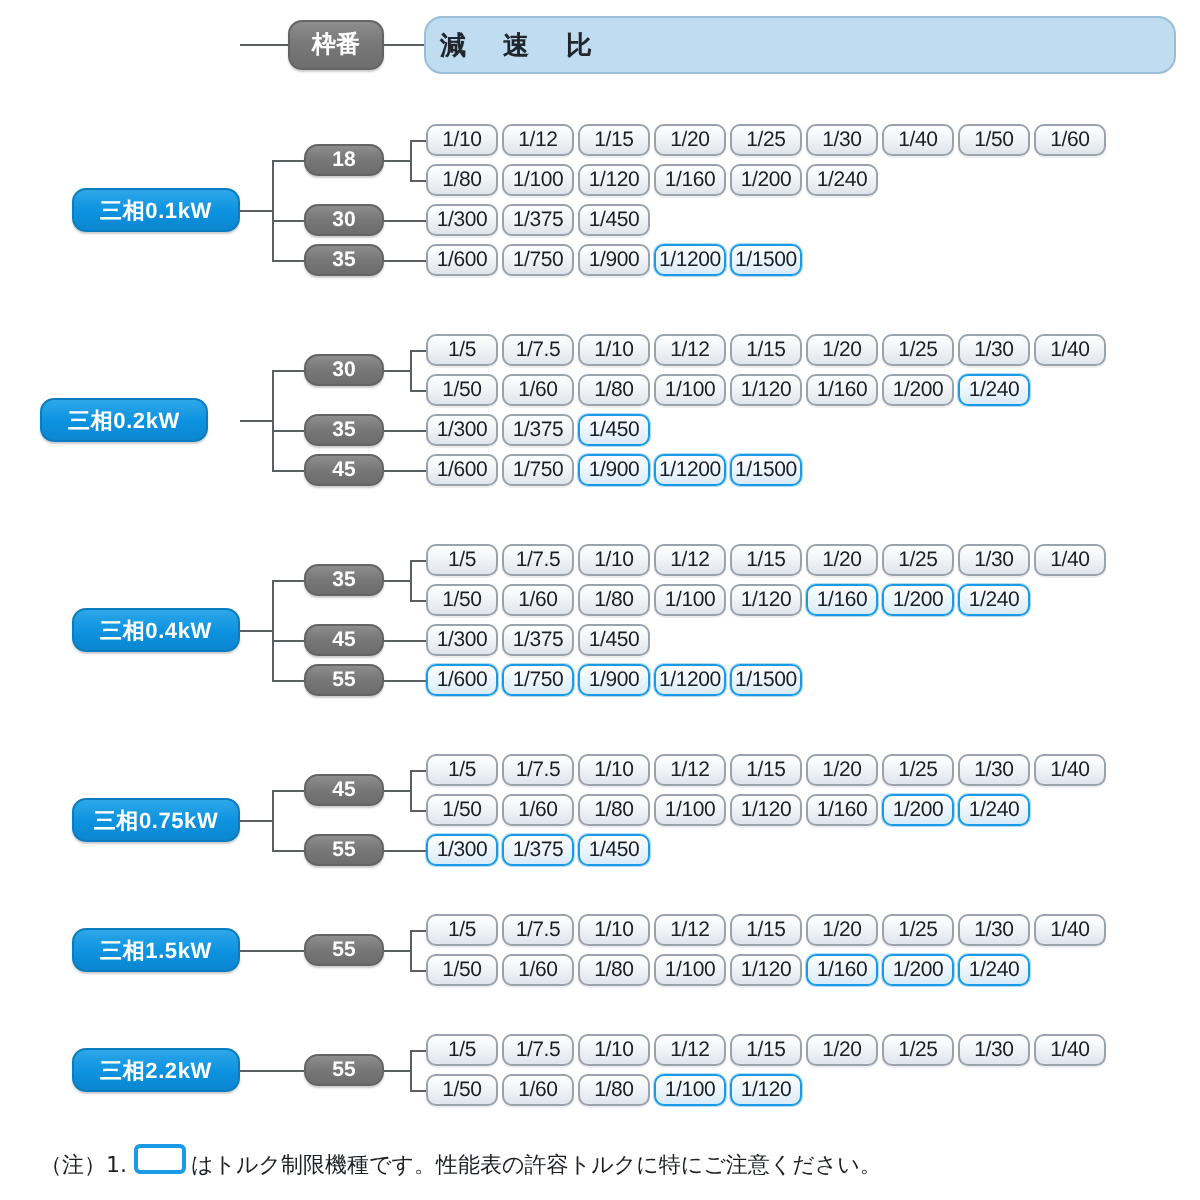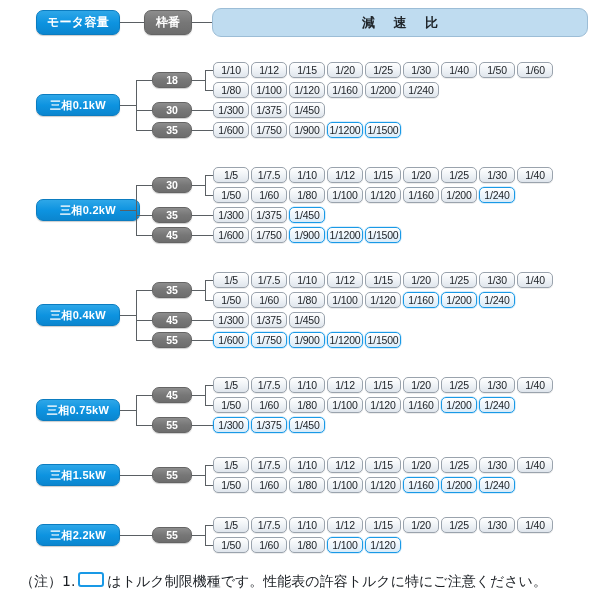--- a/index.html
+++ b/index.html
@@ -34,21 +34,21 @@
     font-weight:bold;
     display:flex;align-items:center;justify-content:center;
     box-shadow:0 1px 1px rgba(0,0,0,.20);
   }
   .pill-header{
     background:#bfdcf0;
     border:1px solid #9cbdd6;
     border-radius:9px;
     color:#20262b;
     font-weight:bold;
-    display:flex;align-items:center;justify-content:center;
+    display:flex;align-items:center;
     letter-spacing:7px;
     text-indent:7px;
   }
 
   
   .cell{
     border-radius:5px;
     display:flex;align-items:center;justify-content:center;
     font-size:10.5px;
     color:#1b1f24;
@@ -64,44 +64,41 @@
   }
 
   
   .ln{position:absolute;background:#5a5f63;}
   .lnh{height:1.4px;}
   .lnv{width:1.4px;}
 
   
   .note{
     position:absolute;
-    font-size:14px;
+    font-size:11px;
     color:#1b1f24;
     white-space:nowrap;
     font-family:"DejaVu Sans","Liberation Sans",sans-serif;
   }
   .note-box{
     display:inline-block;
     width:22px;height:11px;
     border:2px solid #1999e6;
     border-radius:3px;
     background:#ffffff;
     vertical-align:-1px;
     margin:0 3px;
   }
   .jp{font-family:"DejaVu Sans","Liberation Sans",sans-serif;}
 </style>
 </head>
 <body>
 
 <div id="stage">
 
-  <div class="abs pill-blue" style="left:36px;top:10px;width:84px;height:25px;font-size:12px;">
-    <span class="jp">モータ容量</span>
-  </div>
   <div class="ln lnh" style="left:120px;top:22px;width:24px;"></div>
 
   <div class="abs pill-gray" style="left:144px;top:10px;width:48px;height:25px;font-size:12px;">
     <span class="jp">枠番</span>
   </div>
   <div class="ln lnh" style="left:192px;top:22px;width:20px;"></div>
 
   <div class="abs pill-header" style="left:212px;top:8px;width:376px;height:29px;font-size:13px;">
     <span class="jp">減 速 比</span>
   </div>
@@ -172,21 +169,21 @@
       <div class="abs cell" style="left: 213px; top: 207px; width: 36px; height: 16px;">1/300</div>
       <div class="abs cell" style="left: 251px; top: 207px; width: 36px; height: 16px;">1/375</div>
       <div class="abs cell hl" style="left: 289px; top: 207px; width: 36px; height: 16px;">1/450</div>
       <div class="abs pill-gray" style="left: 152px; top: 227px; width: 40px; height: 16px; font-size: 10.5px;">45</div>
       <div class="ln lnh" style="left: 192px; top: 235px; width: 21px;"></div>
       <div class="abs cell" style="left: 213px; top: 227px; width: 36px; height: 16px;">1/600</div>
       <div class="abs cell" style="left: 251px; top: 227px; width: 36px; height: 16px;">1/750</div>
       <div class="abs cell hl" style="left: 289px; top: 227px; width: 36px; height: 16px;">1/900</div>
       <div class="abs cell hl" style="left: 327px; top: 227px; width: 36px; height: 16px;">1/1200</div>
       <div class="abs cell hl" style="left: 365px; top: 227px; width: 36px; height: 16px;">1/1500</div>
-      <div class="abs pill-blue" style="left: 36px; top: 199px; width: 104px; height: 22px; font-size: 11px;">三相0.2kW</div>
+      <div class="abs pill-blue" style="left: 20px; top: 199px; width: 84px; height: 22px; font-size: 11px;">三相0.2kW</div>
       <div class="ln lnh" style="left: 120px; top: 210px; width: 16px;"></div>
       <div class="ln lnv" style="left: 136px; top: 185px; height: 50px;"></div>
       <div class="ln lnh" style="left: 136px; top: 185px; width: 16px;"></div>
       <div class="ln lnh" style="left: 136px; top: 215px; width: 16px;"></div>
       <div class="ln lnh" style="left: 136px; top: 235px; width: 16px;"></div>
       <div class="abs pill-gray" style="left: 152px; top: 282px; width: 40px; height: 16px; font-size: 10.5px;">35</div>
       <div class="ln lnh" style="left: 192px; top: 290px; width: 13px;"></div>
       <div class="ln lnv" style="left: 205px; top: 280px; height: 20px;"></div>
       <div class="ln lnh" style="left: 205px; top: 280px; width: 8px;"></div>
       <div class="ln lnh" style="left: 205px; top: 300px; width: 8px;"></div>

